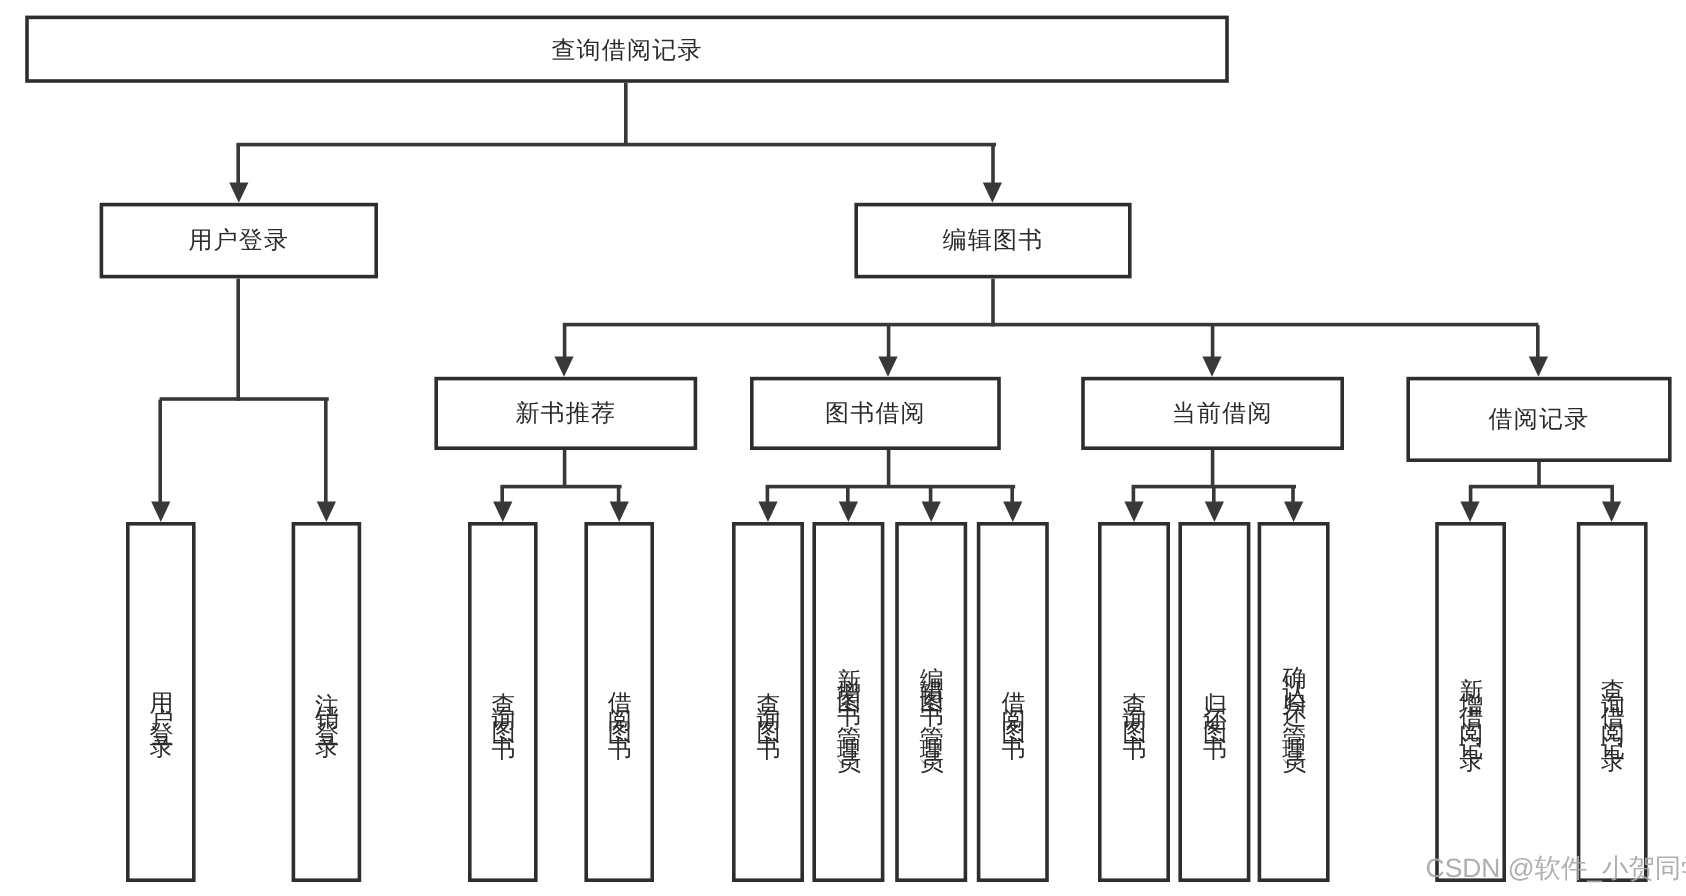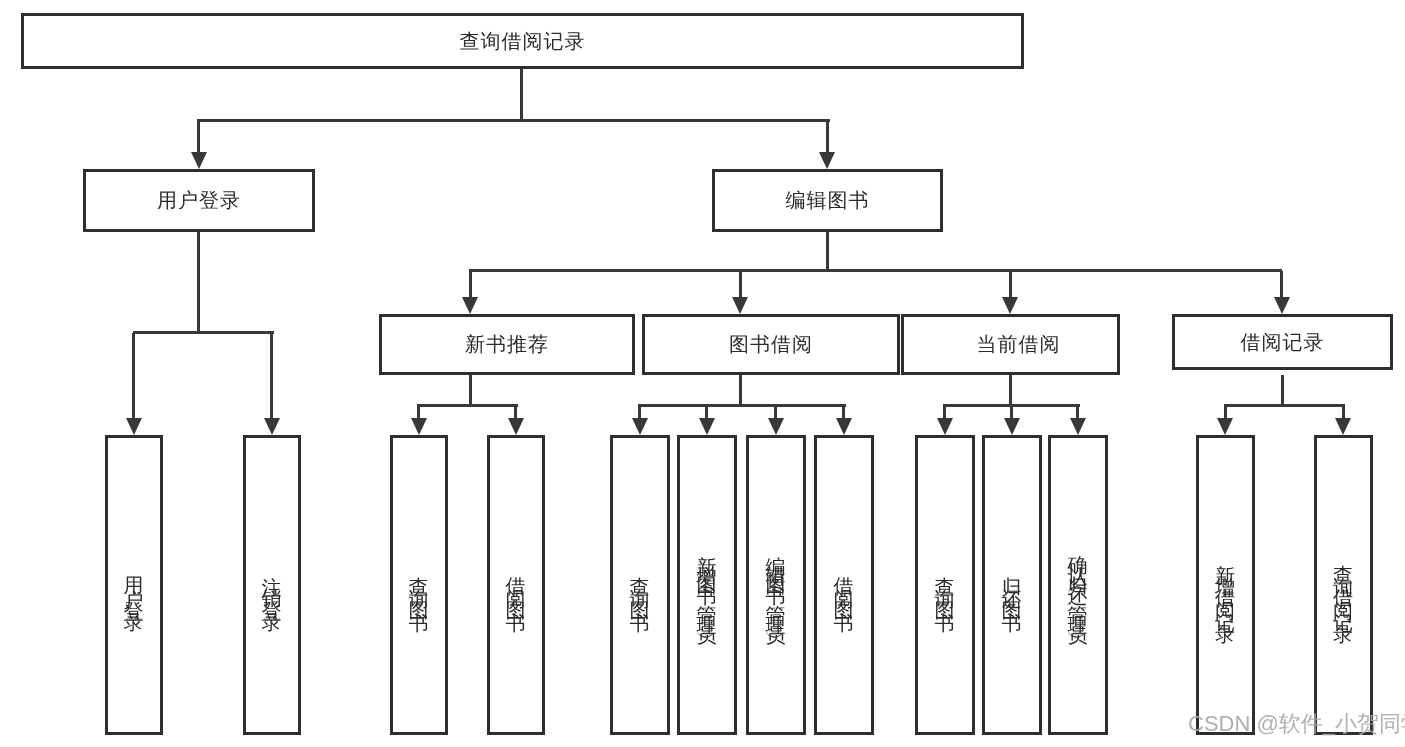--- a/index.html
+++ b/index.html
@@ -44,24 +44,24 @@
     position:absolute;width:0;height:0;
     border-left:8px solid transparent;
     border-right:8px solid transparent;
     border-top:17px solid #383838;
     z-index:1;
   }
   
   #b-root{left:21px;top:13px;width:1003px;height:56px;}
   #b-user{left:83px;top:169px;width:232px;height:63px;}
   #b-book{left:712px;top:169px;width:231px;height:63px;}
-  #b-rec{left:379px;top:314px;width:256px;height:61px;justify-content:center;}
-  #b-bor{left:642px;top:314px;width:258px;height:61px;}
+  #b-rec{left:362px;top:314px;width:219px;height:61px;justify-content:center;}
+  #b-bor{left:625px;top:314px;width:209px;height:61px;}
   #b-cur{left:901px;top:314px;width:219px;height:61px;padding-left:16px;}
-  #b-rcd{left:1172px;top:314px;width:221px;height:56px;}
+  #b-rcd{left:1172px;top:314px;width:221px;height:71px;}
   
   #l-u1{left:105px;width:58px;}
   #l-u2{left:243px;width:58px;}
   #l-r1{left:390px;width:58px;}
   #l-r2{left:487px;width:58px;}
   #l-b1{left:610px;width:60px;}
   #l-b2{left:677px;width:60px;}
   #l-b3{left:746px;width:60px;}
   #l-b4{left:814px;width:60px;}
   #l-c1{left:915px;width:60px;}

